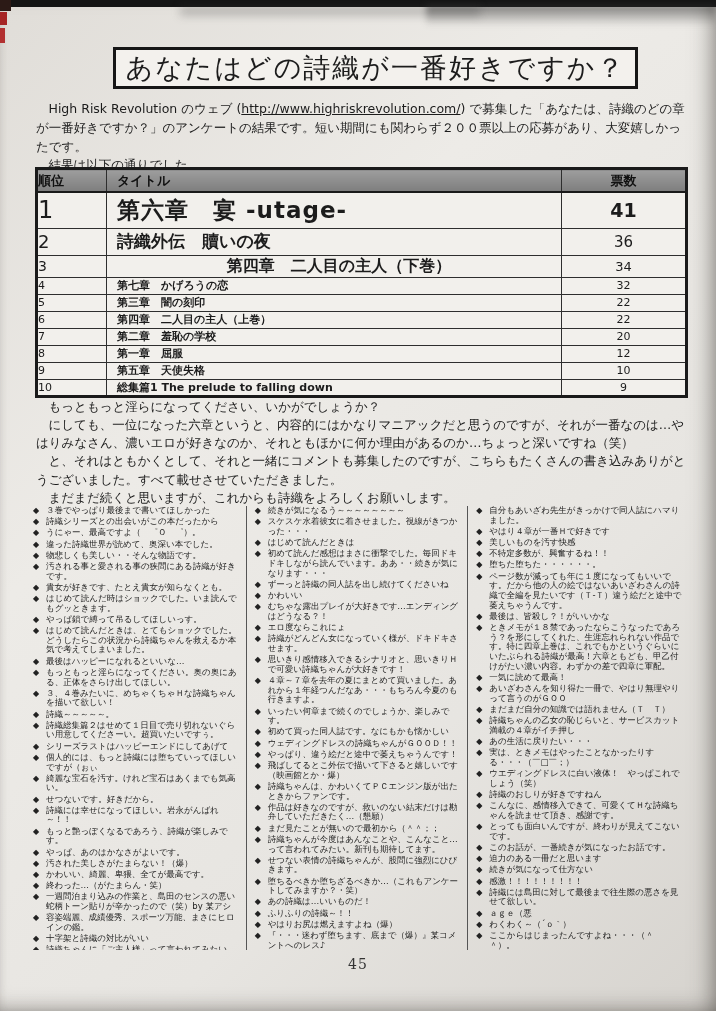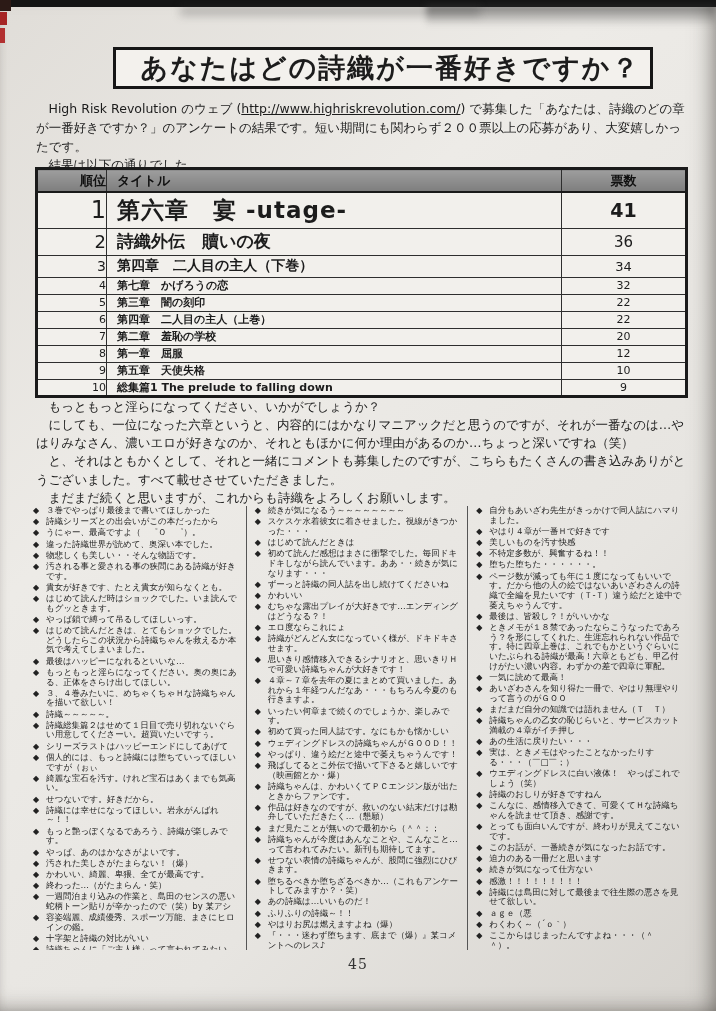--- a/index.html
+++ b/index.html
@@ -13,47 +13,47 @@
     background:linear-gradient(to bottom,rgba(45,45,45,.6),rgba(45,45,45,0));filter:blur(3px);}
   .scan-smudge2{position:absolute;top:6px;left:180px;width:300px;height:10px;
     background:rgba(60,60,60,.25);filter:blur(4px);}
   .ink-block{position:absolute;left:0;top:0;width:11px;height:11px;background:#2c1a16;}
   .red-mark{position:absolute;left:0;background:#a62525;}
   .rm1{top:12px;width:7px;height:13px;}
   .rm2{top:28px;width:5px;height:15px;background:#b23030;}
   
   .title-box{position:absolute;left:113px;top:47px;width:519px;height:36px;
     border:3px solid #161616;background:#f3f1ed;display:flex;align-items:center;justify-content:center;
-    font-size:27px;font-weight:bold;letter-spacing:2px;white-space:nowrap;padding-left:15px;}
+    font-size:27px;font-weight:normal;letter-spacing:2px;white-space:nowrap;}
   
   .intro{position:absolute;left:36px;top:100px;width:650px;font-size:12.5px;line-height:1.5;}
   .intro .url{text-decoration:underline;}
   .intro-line2{margin-top:0;}
   
   table.results{position:absolute;left:35px;top:167px;width:650px;border-collapse:collapse;
     border:3px solid #1a1a1a;background:#f2f0ec;table-layout:fixed;}
   .results th,.results td{border:1px solid #2e2e2e;padding:0;vertical-align:middle;overflow:hidden;white-space:nowrap;}
   .results col.w-rank{width:70px;} .results col.w-title{width:455px;} .results col.w-votes{width:125px;}
   .results thead th{height:21px;background:linear-gradient(to bottom,#9d9d9d,#7e7e7e);
     font-size:13px;font-weight:bold;color:#111;border-bottom:2px solid #1a1a1a;}
-  .c-rank{text-align:right;} .c-votes{text-align:center;}
+  .c-rank{text-align:left;} .c-votes{text-align:center;}
   .c-title{text-align:left;padding-left:10px !important;font-weight:bold;}
   tbody tr{height:17px;}
   tbody td{font-size:11px;}
   tbody .c-rank{font-weight:normal;}
   tbody tr:nth-child(1){height:36px;}
   tbody tr:nth-child(1) .c-title{font-size:23px;letter-spacing:1px;}
   tbody tr:nth-child(1) .c-rank{font-size:24px;}
   tbody tr:nth-child(1) .c-votes{font-size:19px;font-weight:bold;margin-top:36px;}
   tbody tr:nth-child(2){height:27px;}
   tbody tr:nth-child(2) .c-title{font-size:17px;}
   tbody tr:nth-child(2) .c-rank{font-size:18px;}
   tbody tr:nth-child(2) .c-votes{font-size:15px;}
   tbody tr:nth-child(3){height:22px;}
-  tbody tr:nth-child(3) .c-title{font-size:14px;}
+  tbody tr:nth-child(3) .c-title{font-size:16px;text-align:center;}
   tbody tr:nth-child(3) .c-rank{font-size:14px;}
   tbody tr:nth-child(3) .c-votes{font-size:13px;margin-top:9px;}
   
   .commentary{position:absolute;left:36px;top:398px;width:652px;font-size:12.5px;line-height:1.45;}
   .commentary p{margin:0;text-indent:1em;}
   
   .comments{position:absolute;left:33px;top:506px;width:656px;height:444px;display:flex;overflow:hidden;}
   .ccol{flex:1;padding-right:6px;overflow:hidden;}
   .ccol + .ccol{border-left:1px solid #555;padding-left:8px;}
   .citem{position:relative;padding-left:13px;font-size:8.5px;line-height:1.14;margin-bottom:1.5px;}

